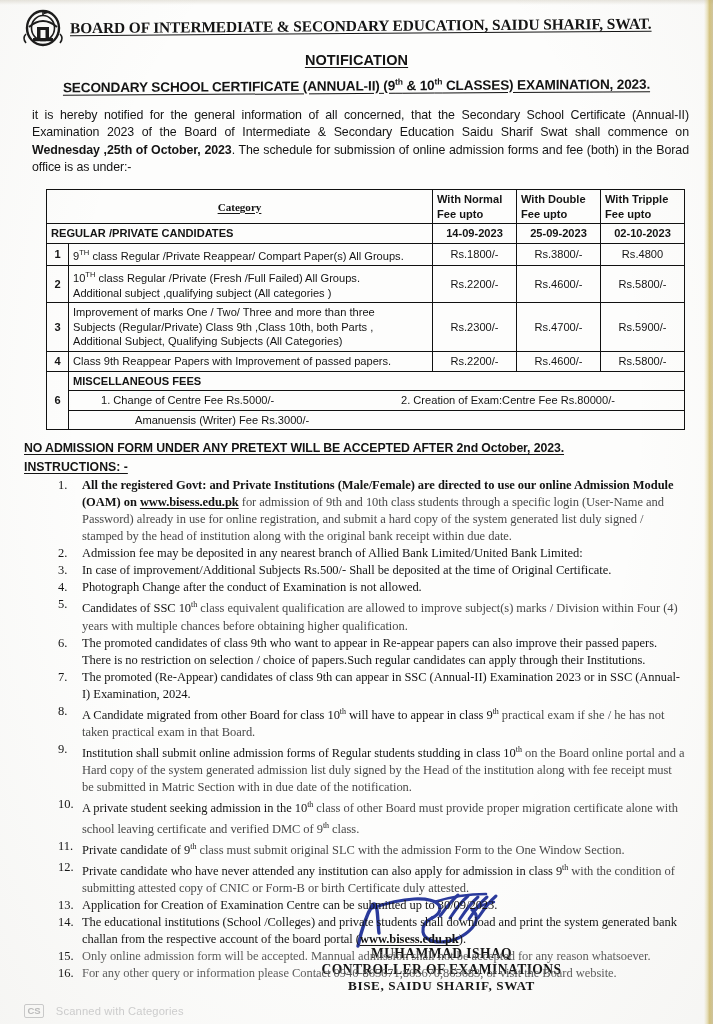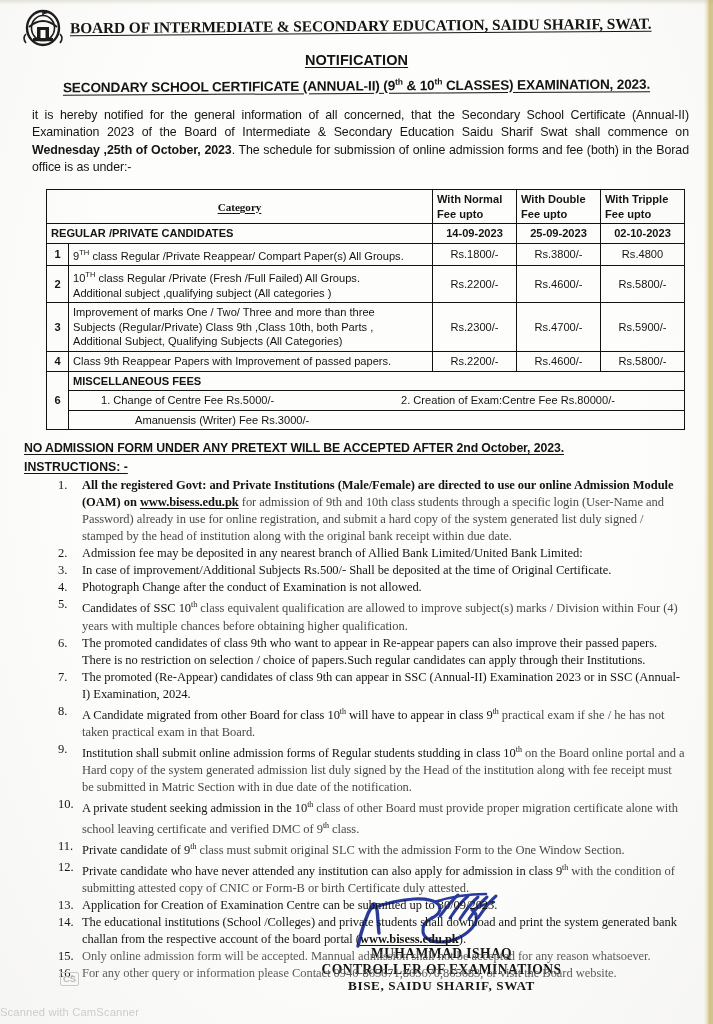--- a/index.html
+++ b/index.html
@@ -275,27 +275,26 @@
     font-family: "Liberation Serif", serif;
     font-weight: bold;
     font-size: 13.2px;
     letter-spacing: 0.6px;
   }
   .sig-offset { margin-left: 170px; }
 
   
   .camscanner {
     position: absolute;
-    left: 0;
+    left: 24px;
     bottom: 6px;
     display: flex;
     align-items: center;
-    gap: 20px;
+    gap: 12px;
     z-index: 50;
-    flex-direction: column;
   }
   .cs-badge {
     border: 1.4px solid #c9c9c9;
     border-radius: 2px;
     color: #b9b9b9;
     font-family: "Liberation Sans", sans-serif;
     font-size: 9.5px;
     font-weight: bold;
     padding: 1px 2.5px;
     line-height: 10px;
@@ -485,15 +484,15 @@
         </svg>
       </span>
       <div class="sig-name">MUHAMMAD ISHAQ</div>
       <div class="sig-role">CONTROLLER OF EXAMINATIONS</div>
       <div class="sig-board">BISE, SAIDU SHARIF, SWAT</div>
     </div>
   </div>
 
   <div class="camscanner">
     <span class="cs-badge">CS</span>
-    <span class="cs-text">Scanned with CamScanner</span>
+    <span class="cs-text">Scanned with Categories</span>
   </div>
 </div>
 
 </body></html>

